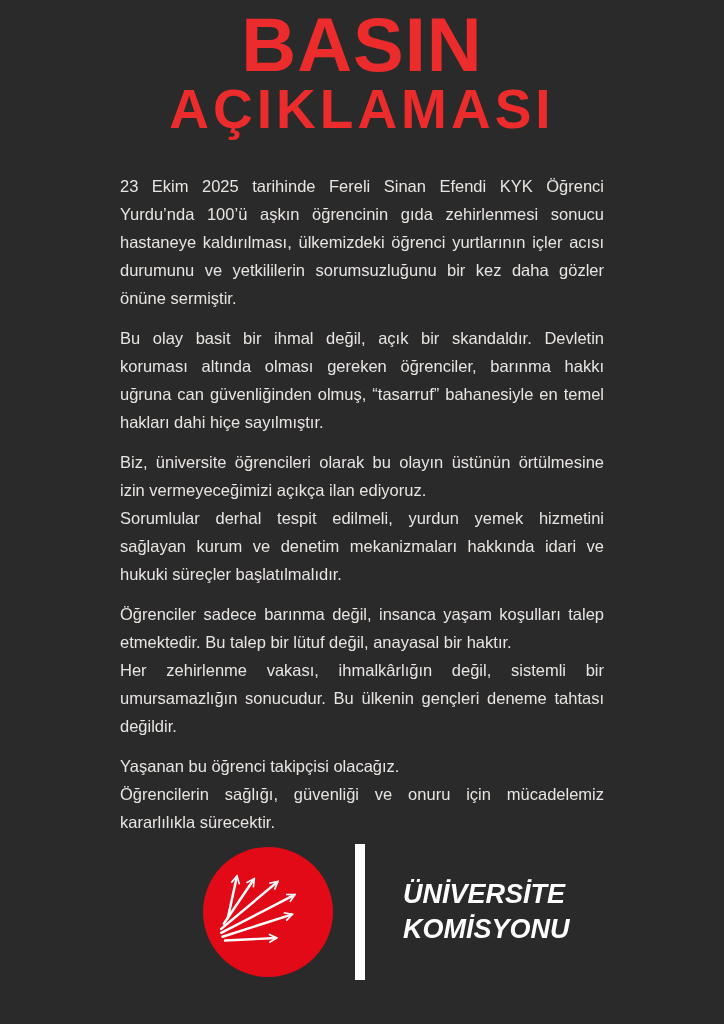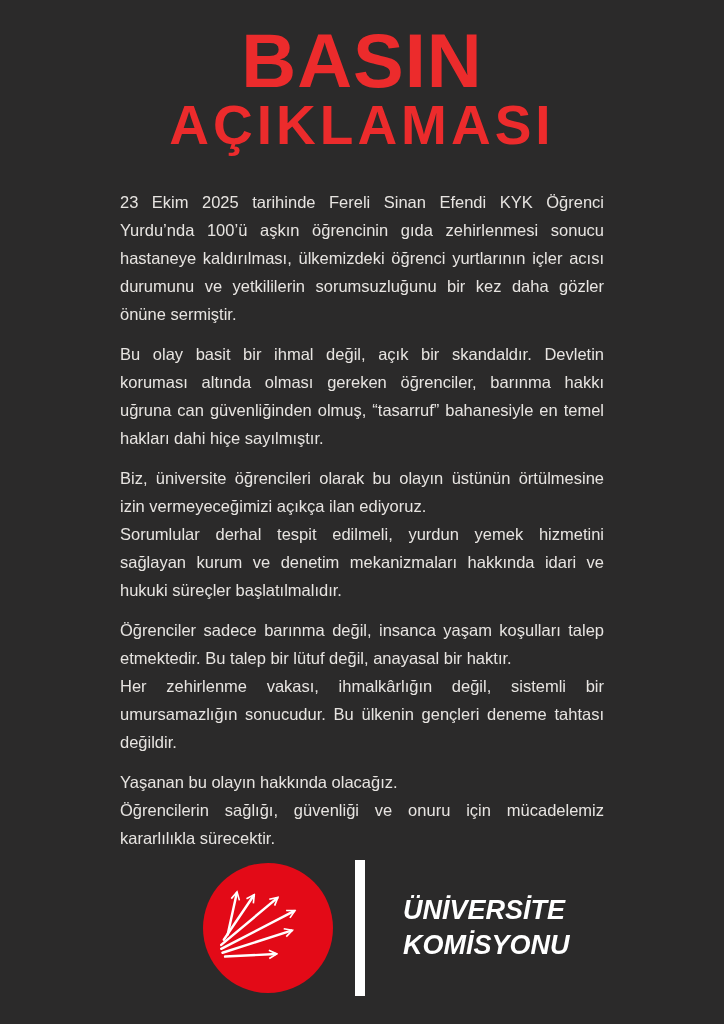--- a/index.html
+++ b/index.html
@@ -7,21 +7,21 @@
     position:relative;
     width:724px;height:1024px;
     margin:0 auto;
     background:#2b2a2a;
     overflow:hidden;
     font-family:"Liberation Sans", sans-serif;
     box-sizing:border-box;
   }
   
   .title-block{
-    padding-top:28px;
+    padding-top:12px;
     text-align:center;
     color:#ec2b2c;
     font-weight:700;
     line-height:65px;
   }
   .title-line1{
     display:block;
     font-size:76px;
     letter-spacing:1px;
   }
@@ -98,21 +98,21 @@
     </div>
     <div class="para-group">
       <p>Biz, üniversite öğrencileri olarak bu olayın üstünün örtülmesine izin vermeyeceğimizi açıkça ilan ediyoruz.</p>
       <p>Sorumlular derhal tespit edilmeli, yurdun yemek hizmetini sağlayan kurum ve denetim mekanizmaları hakkında idari ve hukuki süreçler başlatılmalıdır.</p>
     </div>
     <div class="para-group">
       <p>Öğrenciler sadece barınma değil, insanca yaşam koşulları talep etmektedir. Bu talep bir lütuf değil, anayasal bir haktır.</p>
       <p>Her zehirlenme vakası, ihmalkârlığın değil, sistemli bir umursamazlığın sonucudur. Bu ülkenin gençleri deneme tahtası değildir.</p>
     </div>
     <div class="para-group">
-      <p>Yaşanan bu olayın hakkında olacağız.</p>
+      <p>Yaşanan bu öğrenci takipçisi olacağız.</p>
       <p>Öğrencilerin sağlığı, güvenliği ve onuru için mücadelemiz kararlılıkla sürecektir.</p>
     </div>
   </main>
 
   <footer class="signature">
     <svg class="chp-logo" viewBox="0 0 100 100" xmlns="http://www.w3.org/2000/svg" aria-hidden="true">
       <defs>
         <marker id="ah" viewBox="0 0 10 10" refX="7.5" refY="5" markerWidth="4.2" markerHeight="4.2" orient="auto-start-reverse">
           <path d="M1,1 L8.5,5 L1,9" fill="none" stroke="#ffffff" stroke-width="1.6"></path>
         </marker>

